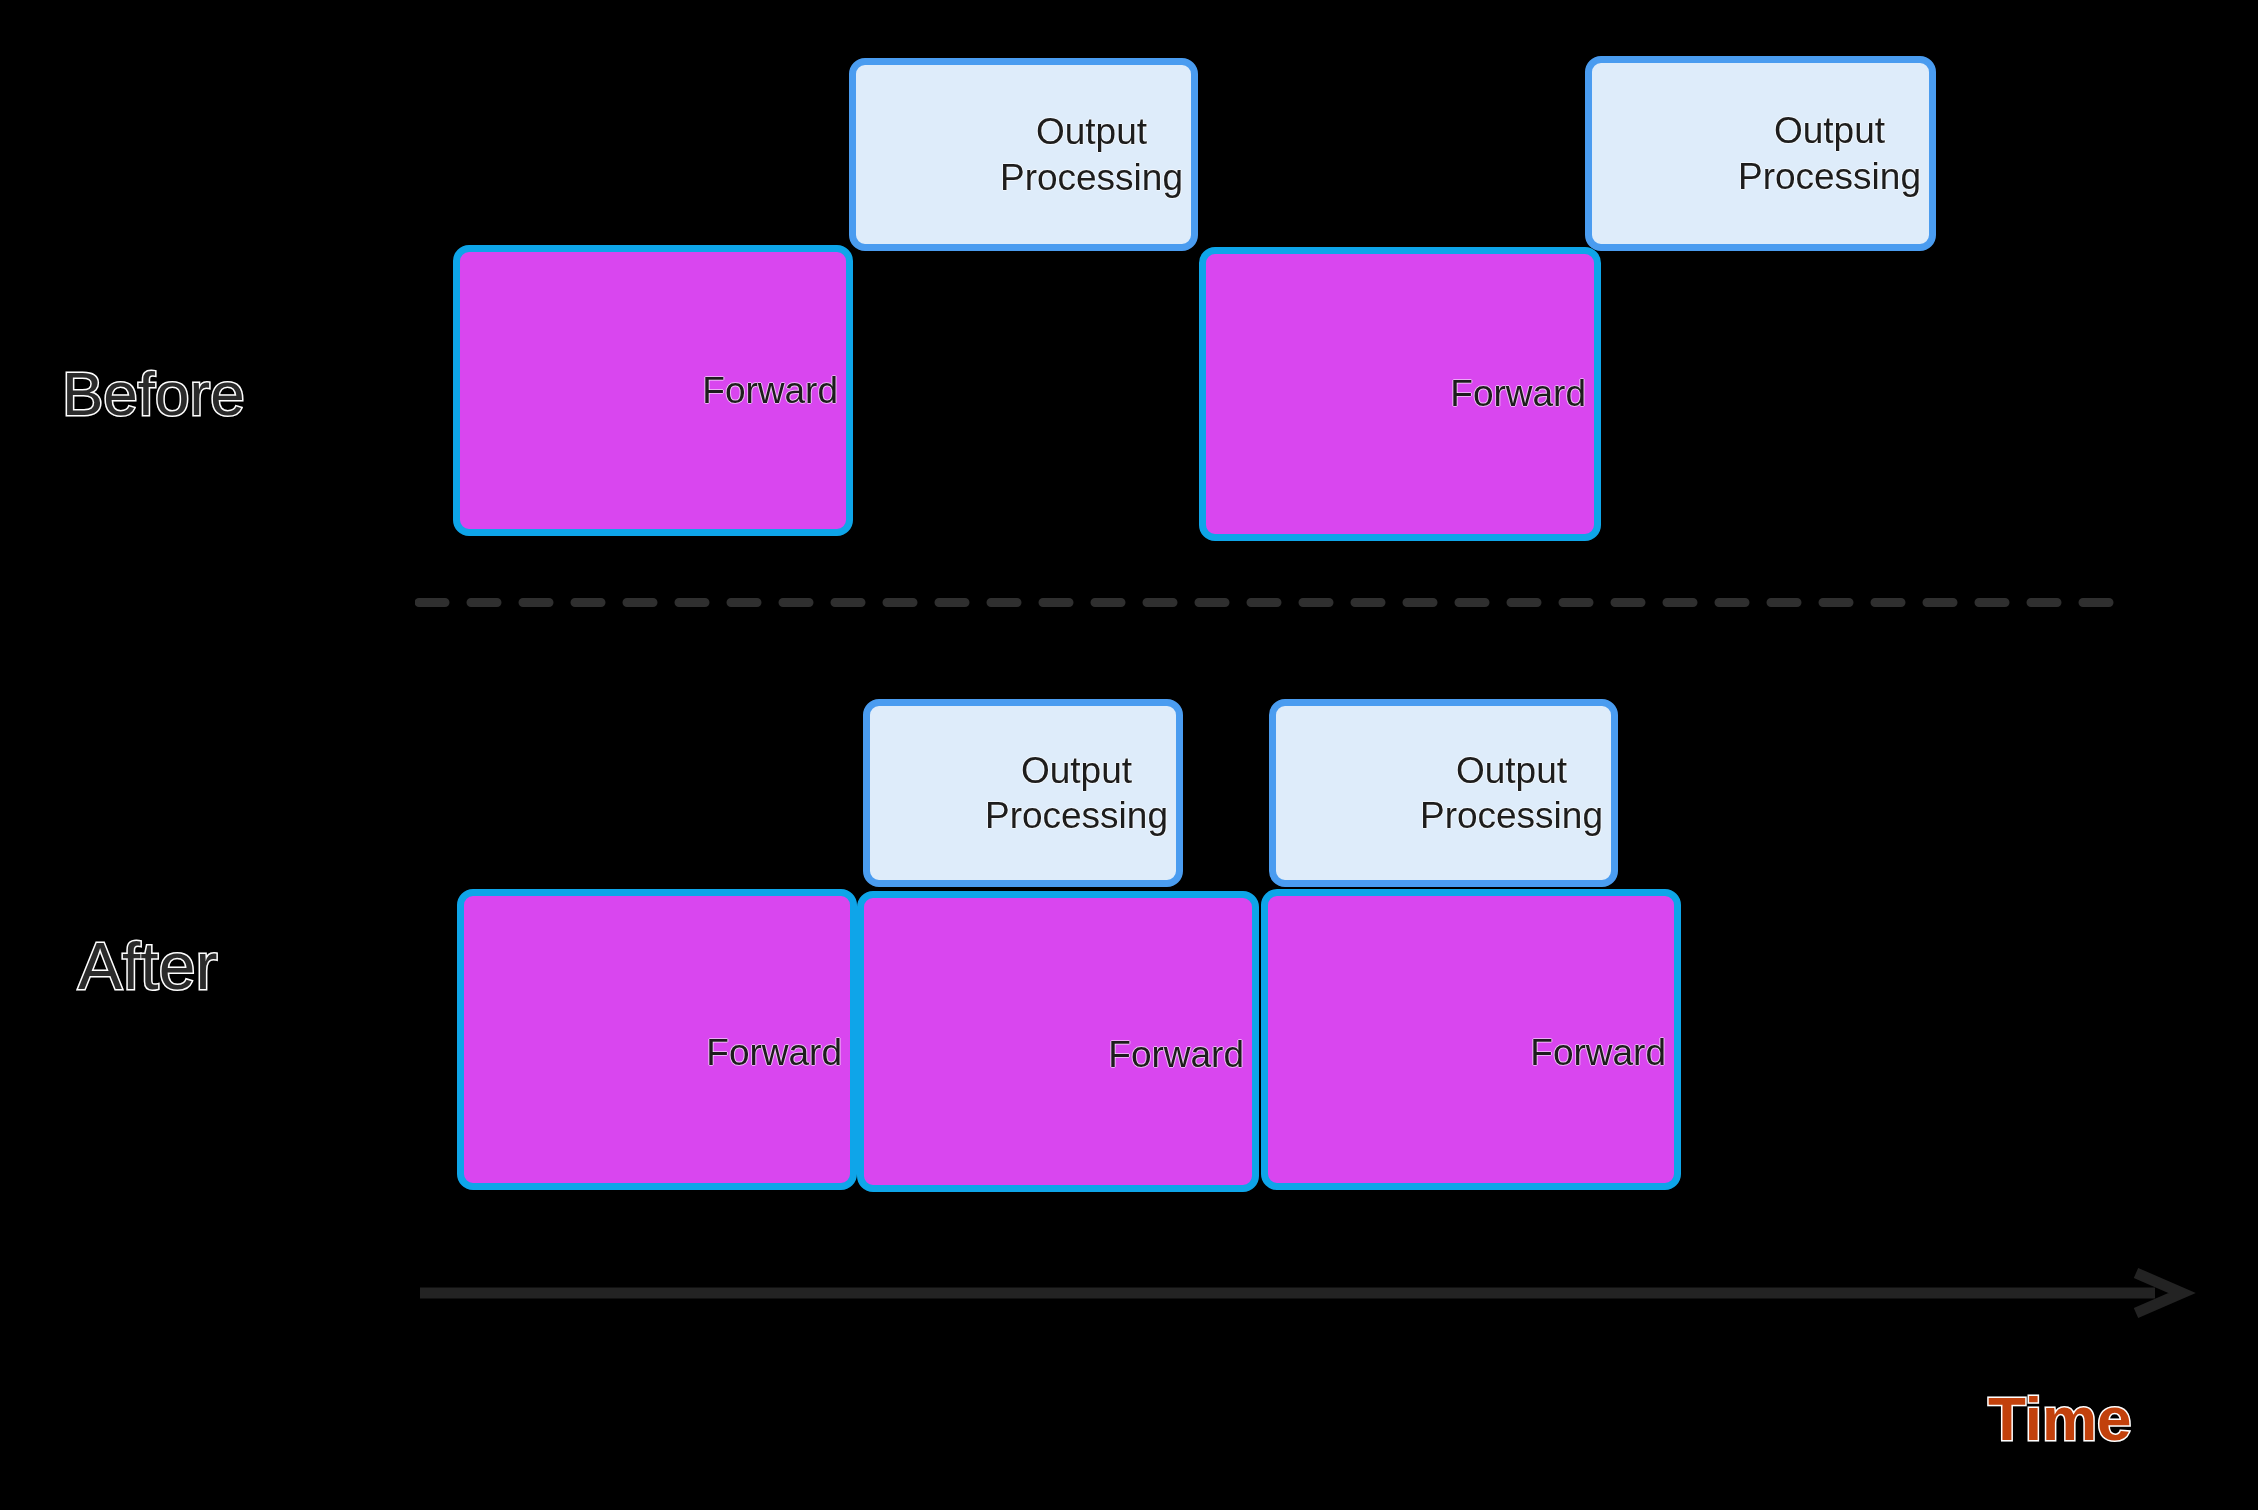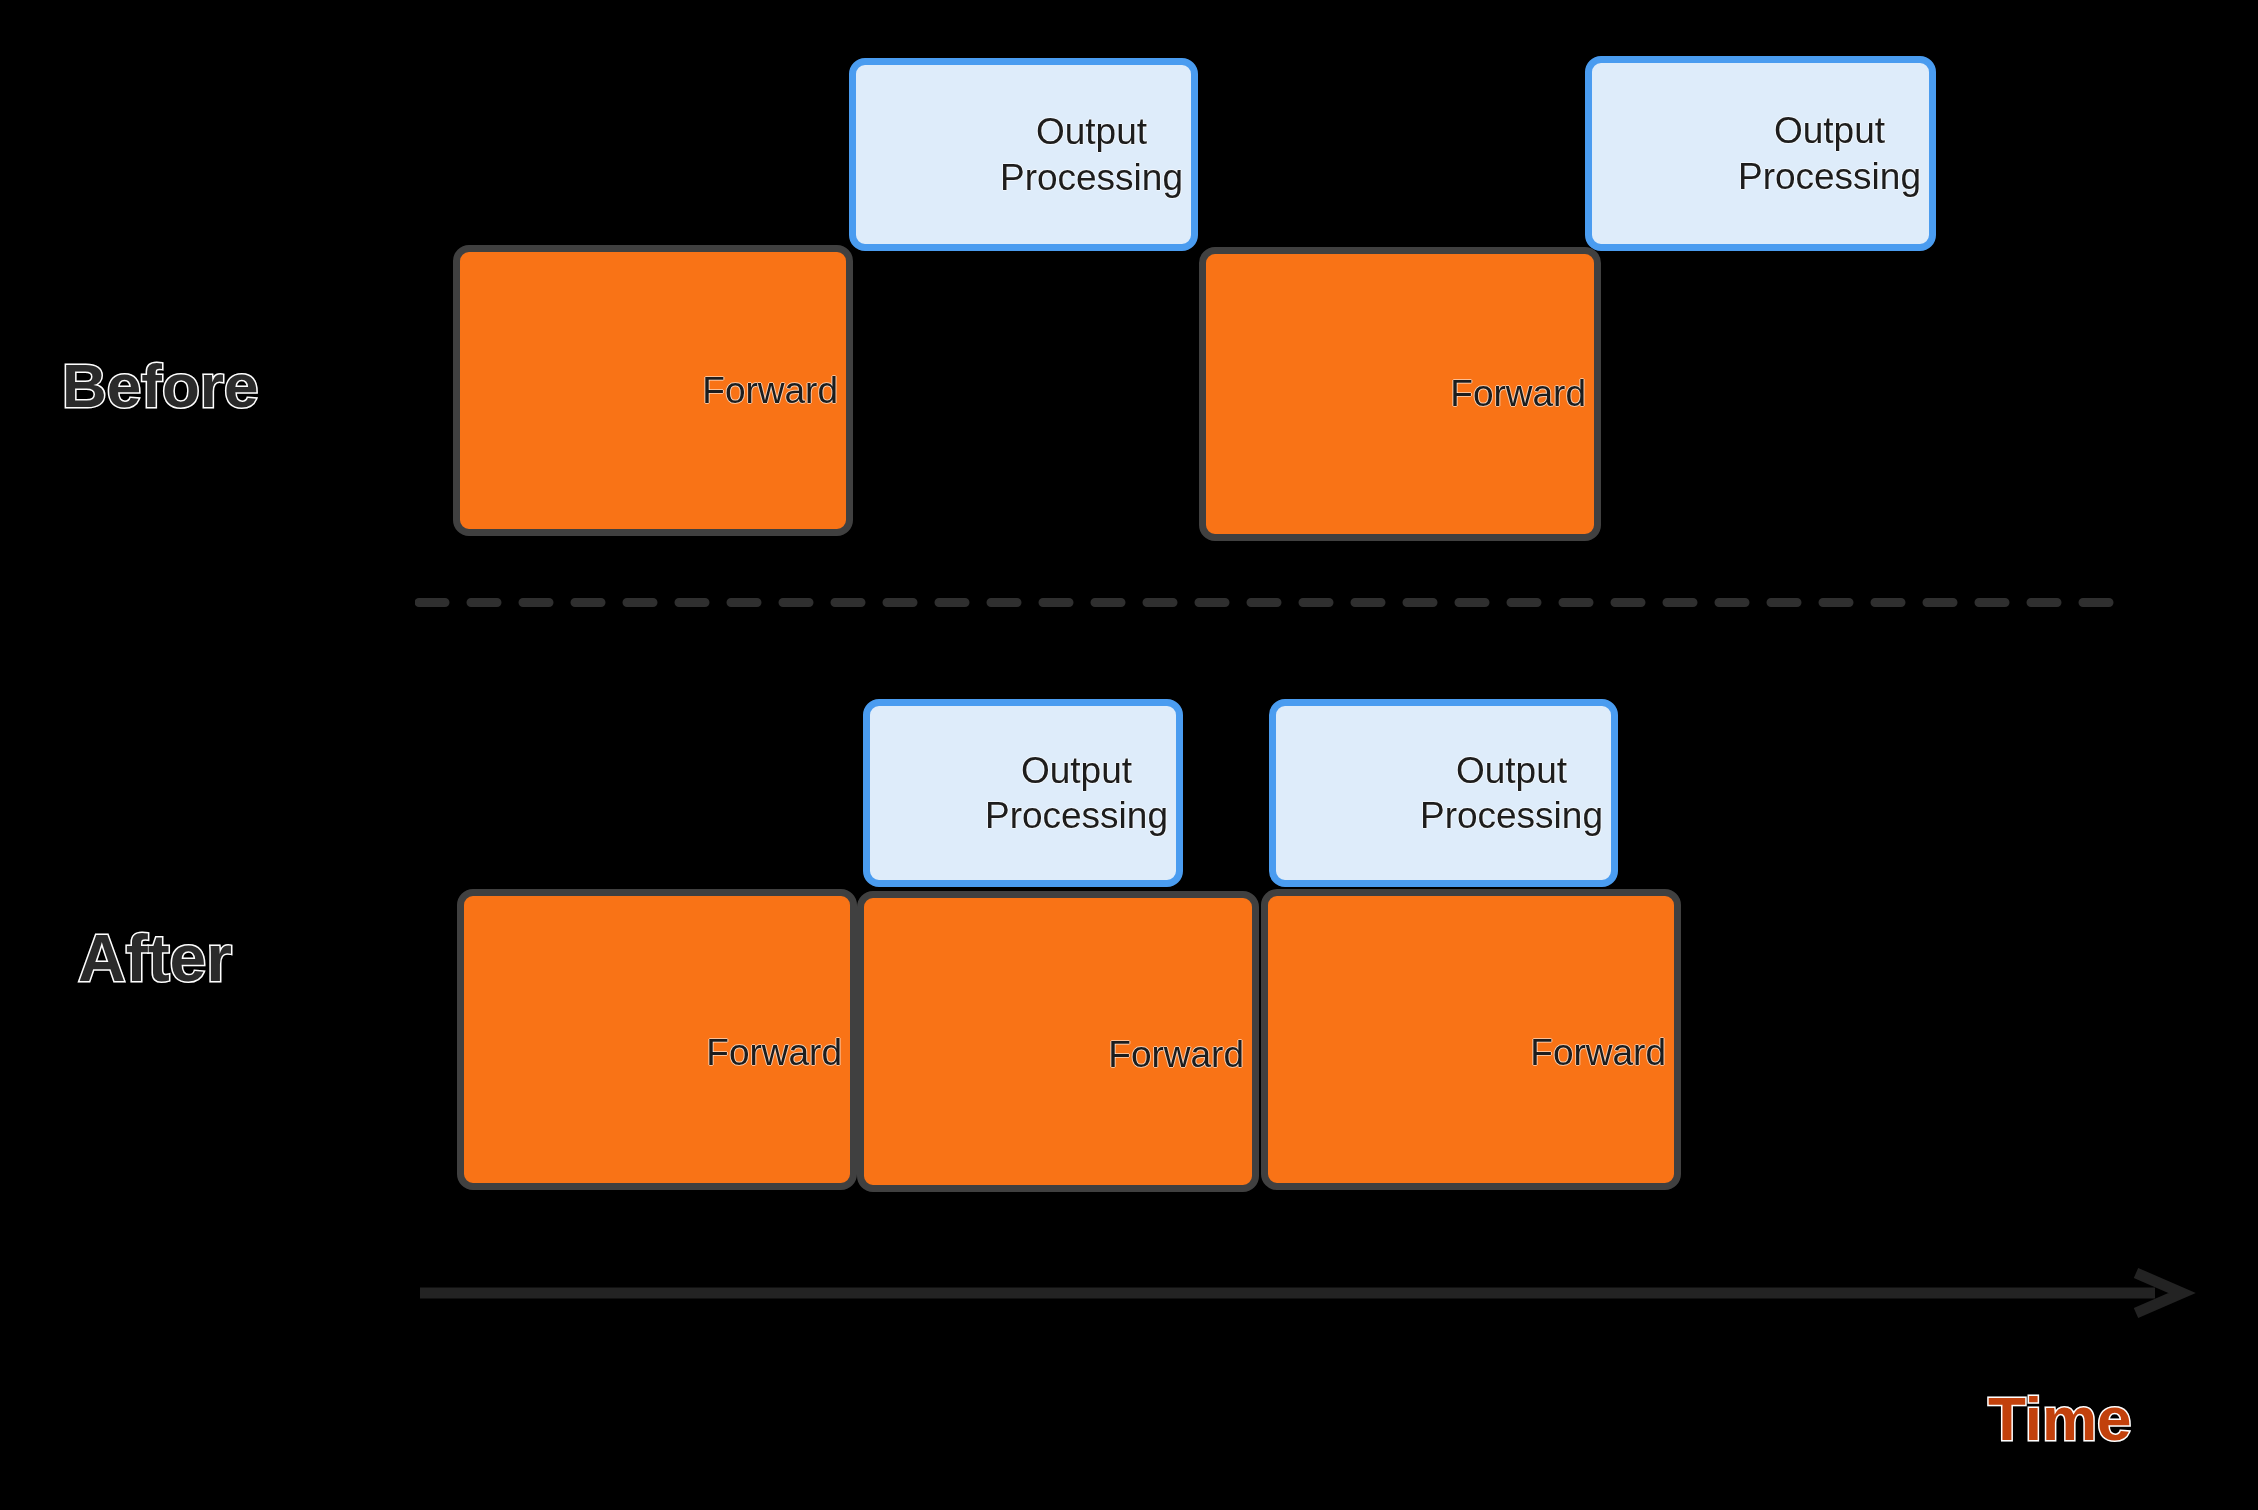--- a/index.html
+++ b/index.html
@@ -12,27 +12,28 @@
     width: 2258px;
     height: 1510px;
     background: #000000;
     overflow: hidden;
     font-family: "Liberation Sans", sans-serif;
   }
 
   
   .row-label {
     position: absolute;
-    font-weight: 700;
+    font-weight: 400;
     color: #2b2b2b;
     -webkit-text-stroke: 3px #ffffff;
     paint-order: stroke fill;
     letter-spacing: 0px;
     white-space: nowrap;
     line-height: 1;
+    margin-top: 8px;
   }
   #label-before {
     left: 62px;
     top: 355px;
     font-size: 62px;
   }
   #label-after {
     left: 78px;
     top: 925px;
     font-size: 66px;
@@ -68,22 +69,22 @@
     display: block;
     padding: 0 8px;
     text-shadow:
       1px 0 0 rgba(255,255,255,0.55),
       -1px 0 0 rgba(255,255,255,0.55),
       0 1px 0 rgba(255,255,255,0.55),
       0 -1px 0 rgba(255,255,255,0.55);
   }
 
   .block.green {
-    background: #f97316;
-    border: 7px solid #404040;
+    background: #d946ef;
+    border: 7px solid #0ea5e9;
   }
   .block.blue {
     background: #deecfa;
     border: 7px solid #4a9cf0;
   }
 
   
   #before-forward-1 { left: 453px;  top: 245px; width: 400px;  height: 291px; }
   #before-output-1  { left: 849px;  top: 58px;  width: 349px;  height: 193px; }
   #before-forward-2 { left: 1199px; top: 247px; width: 402px;  height: 294px; }

